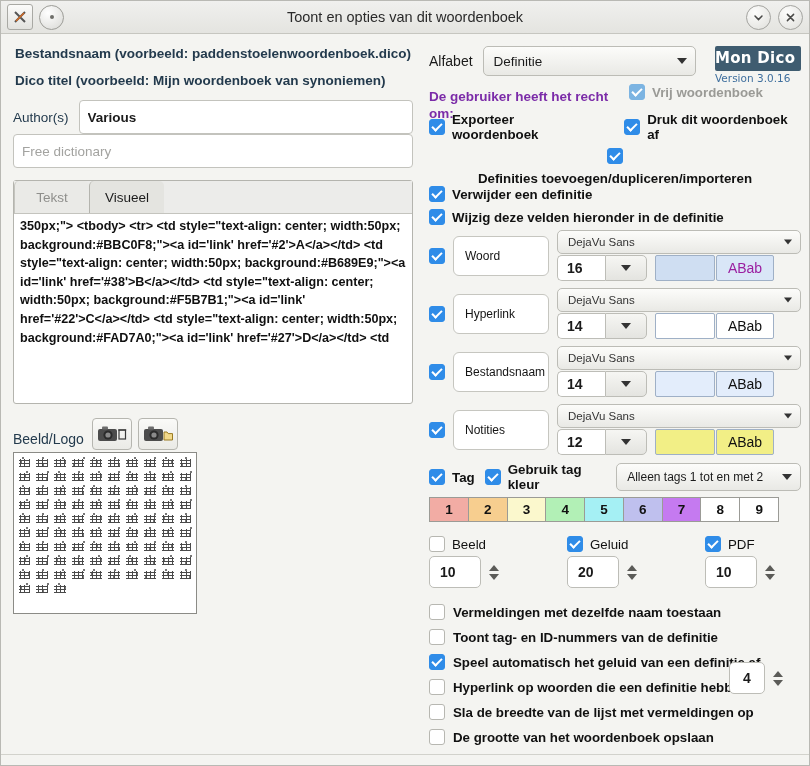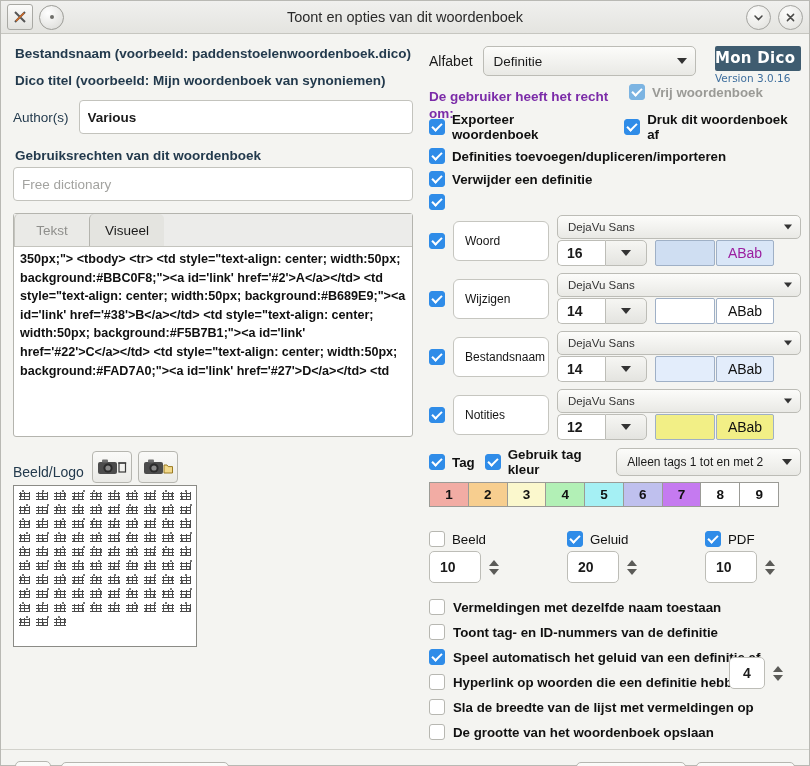--- a/index.html
+++ b/index.html
@@ -115,21 +115,21 @@
   
   .tagrow{display:flex;align-items:center;gap:10px;margin-top:4px;}
   .sel-tag{width:160px;height:26px;font-size:12px;}
   .tagbar{display:flex;margin-top:5px;border:1px solid #9b9b96;width:350px;box-sizing:border-box;}
   .tagcell{flex:1;height:23px;display:flex;align-items:center;justify-content:center;
     font-size:13.5px;font-weight:bold;color:#111;border-right:1px solid #9b9b96;box-sizing:border-box;}
   .tagcell:last-child{border-right:none;}
 
   
   .media{display:flex;gap:42px;margin-top:14px;}
-  .mblock{width:96px;margin-top:10px;}
+  .mblock{width:96px;}
   .mnum{display:flex;align-items:center;gap:4px;margin-top:4px;}
   .mnum .box{width:52px;height:32px;border:1px solid #bdbdb7;border-radius:5px;background:#fff;
     display:flex;align-items:center;padding-left:10px;font-size:14px;font-weight:bold;box-sizing:border-box;}
   .spin{width:18px;display:flex;flex-direction:column;align-items:center;justify-content:center;gap:3px;}
   .spin .up,.spin .dn{width:0;height:0;border-left:5px solid transparent;border-right:5px solid transparent;}
   .spin .up{border-bottom:6px solid #5b5b58;}
   .spin .dn{border-top:6px solid #5b5b58;}
 
   .optlist{margin-top:16px;position:relative;}
   .optline{display:flex;align-items:center;gap:8px;margin-bottom:9px;}
@@ -187,21 +187,20 @@
 
       <div class="field-label">Bestandsnaam (voorbeeld: paddenstoelenwoordenboek.dico)</div>
 
       <div class="field-label" style="margin-top:12px;">Dico titel (voorbeeld: Mijn woordenboek van synoniemen)</div>
 
       <div class="row-author">
         <span class="lbl">Author(s)</span>
         <input class="txt" value="Various" style="">
       </div>
 
-      <div class="field-label" style="margin-top:14px;">Gebruiksrechten van dit woordenboek</div>
       <input class="txt" style="height: 34px;" placeholder="Free dictionary">
 
       <div class="descbox">
         <div class="desc-head">
           <div class="tabbtn">Tekst</div>
           <div class="tabbtn active">Visueel</div>
         </div>
         <div class="desc-body">350px;"&gt; &lt;tbody&gt; &lt;tr&gt; &lt;td style="text-align: center; width:50px; background:#BBC0F8;"&gt;&lt;a id='link' href='#2'&gt;A&lt;/a&gt;&lt;/td&gt; &lt;td style="text-align: center; width:50px; background:#B689E9;"&gt;&lt;a id='link' href='#38'&gt;B&lt;/a&gt;&lt;/td&gt; &lt;td style="text-align: center; width:50px; background:#F5B7B1;"&gt;&lt;a id='link' href='#22'&gt;C&lt;/a&gt;&lt;/td&gt; &lt;td style="text-align: center; width:50px; background:#FAD7A0;"&gt;&lt;a id='link' href='#27'&gt;D&lt;/a&gt;&lt;/td&gt; &lt;td</div>
       </div>
 
@@ -1193,30 +1192,31 @@
         <div class="perm-line">
           <div class="cbrow">
             <span class="cb on"></span>
             <span class="cbtxt">Exporteer woordenboek</span>
           </div>
           <div class="cbrow">
             <span class="cb on"></span>
             <span class="cbtxt">Druk dit woordenboek af</span>
           </div>
         </div>
-        <div class="cbrow" style="margin-bottom:7px;">
+        <div class="cbrow" style="flex-direction:column;">
           <span class="cb on"></span>
           <span class="cbtxt">Definities toevoegen/dupliceren/importeren</span>
         </div>
         <div class="cbrow" style="margin-bottom:7px;">
           <span class="cb on"></span>
           <span class="cbtxt">Verwijder een definitie</span>
         </div>
         <div class="cbrow" style="margin-bottom:5px;">
           <span class="cb on"></span>
+          <span class="cbtxt">Wijzig deze velden hieronder in de definitie</span>
         </div>
       </div>
 
       <div class="fontrows" id="fontrows">
           <div class="frow">
             <span class="cb on"></span>
             <div class="fname">Woord</div>
             <div class="fcol">
               <div class="ffam">
                 <div class="sel">
@@ -1229,21 +1229,21 @@
                 <div class="fsize-arrow">
                   <span class="car"></span>
                 </div>
                 <div class="swatch" style="background:#cfdef2"></div>
                 <div class="abab" style="background:#d9e6f7;color:#9b1fa0">ABab</div>
               </div>
             </div>
           </div>
           <div class="frow">
             <span class="cb on"></span>
-            <div class="fname">Wijzigen</div>
+            <div class="fname">Hyperlink</div>
             <div class="fcol">
               <div class="ffam">
                 <div class="sel">
                   <span>DejaVu Sans</span>
                   <span class="car"></span>
                 </div>
               </div>
               <div class="fsize-line">
                 <div class="fsize">14</div>
                 <div class="fsize-arrow">

